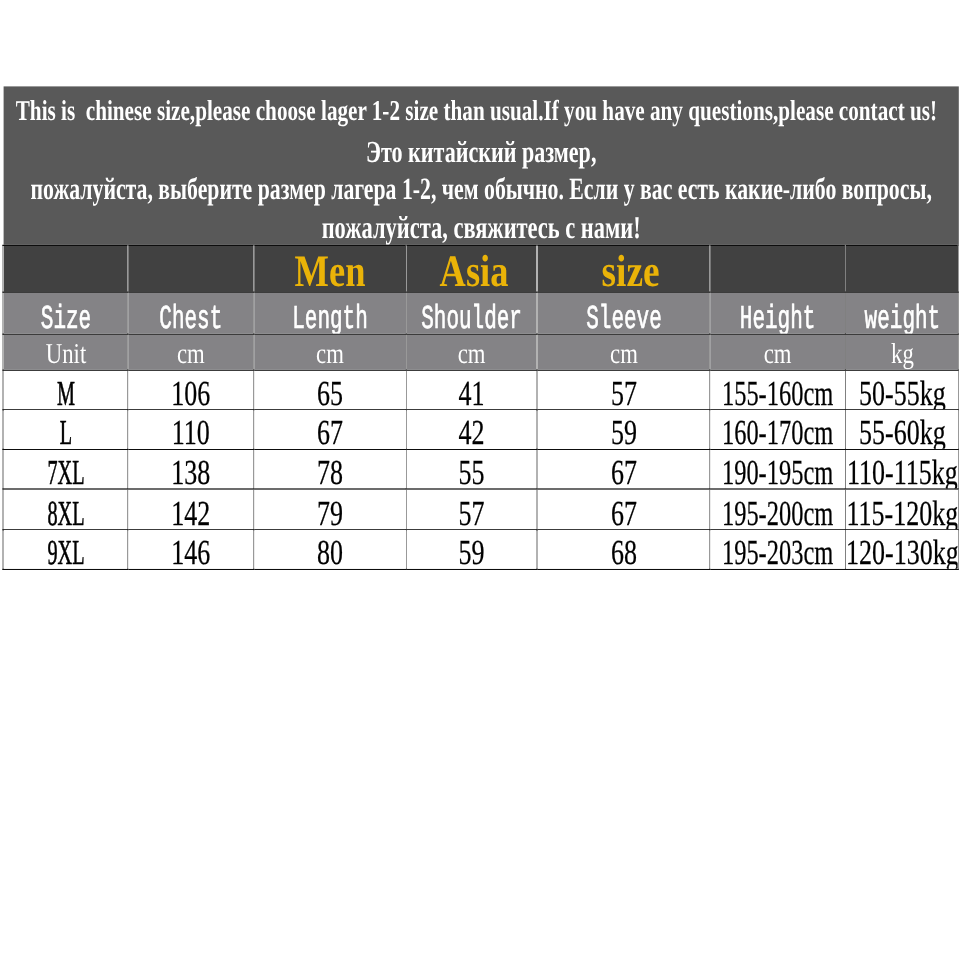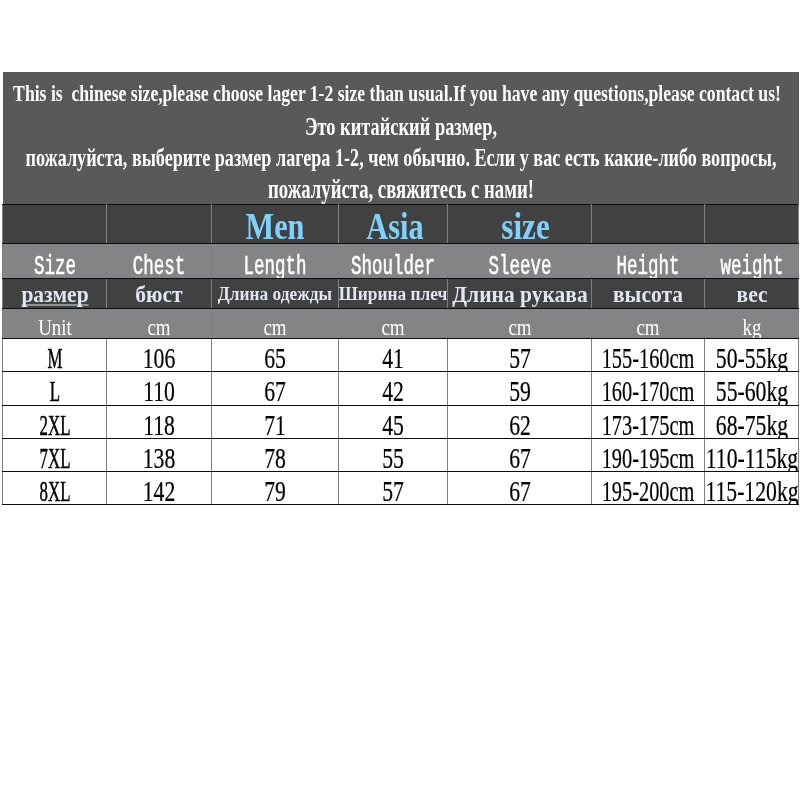--- a/index.html
+++ b/index.html
@@ -34,21 +34,21 @@
 
   table.sz td>span{position:absolute;left:50%;top:50%;}
 
   
   col.c0{width:104px}col.c1{width:105px}col.c2{width:127px}col.c3{width:109px}
   col.c4{width:144px}col.c5{width:113px}col.c6{width:94px}
 
   td>span{display:inline-block;white-space:pre;line-height:1;}
 
 
-  tr.r-title td{height:38.5px;background:#414141;color:#7dd3fc;
+  tr.r-title td{height:38.5px;background:#414141;color:#eab308;
                 font-family:"Liberation Serif",serif;font-weight:bold;font-size:37.5px;}
   tr.r-title td>span{transform:translate(-50%,-50%) translateY(3px) scaleX(0.81);}
   tr.r-title td:nth-child(4)>span{transform:translate(-50%,-50%) translateX(2px) translateY(3px) scaleX(0.81);}
   tr.r-title td:nth-child(5)>span{transform:translate(-50%,-50%) translateX(5.5px) translateY(3px) scaleX(0.83);}
   tr.r-en td{height:33.5px;background:#848386;color:#ffffff;
              font-family:"Liberation Mono",monospace;font-weight:normal;font-size:27.8px;
              -webkit-text-stroke:0.6px #ffffff;}
   tr.r-en td>span{transform:translate(-50%,-50%) translateY(6px) scaleX(0.629);}
   tr.r-ru td{height:29.5px;background:#414141;color:#dfe7f2;
              font-family:"Liberation Serif",serif;font-weight:bold;font-size:23px;}
@@ -129,43 +129,20 @@
           <td>
             <span>Sleeve</span>
           </td>
           <td>
             <span>Height</span>
           </td>
           <td>
             <span>weight</span>
           </td>
         </tr>
-        <tr class="r-ru">
-          <td>
-            <span class="u">размер</span>
-          </td>
-          <td>
-            <span>бюст</span>
-          </td>
-          <td>
-            <span class="small">Длина одежды</span>
-          </td>
-          <td>
-            <span class="small">Ширина плеч</span>
-          </td>
-          <td>
-            <span>Длина рукава</span>
-          </td>
-          <td>
-            <span>высота</span>
-          </td>
-          <td>
-            <span>вес</span>
-          </td>
-        </tr>
         <tr class="r-unit">
           <td>
             <span>Unit</span>
           </td>
           <td>
             <span>cm</span>
           </td>
           <td>
             <span>cm</span>
           </td>
@@ -223,43 +200,20 @@
           </td>
           <td>
             <span>160-170cm</span>
           </td>
           <td>
             <span>55-60kg</span>
           </td>
         </tr>
         <tr class="r-data">
           <td>
-            <span>2XL</span>
-          </td>
-          <td>
-            <span>118</span>
-          </td>
-          <td>
-            <span>71</span>
-          </td>
-          <td>
-            <span>45</span>
-          </td>
-          <td>
-            <span>62</span>
-          </td>
-          <td>
-            <span>173-175cm</span>
-          </td>
-          <td>
-            <span>68-75kg</span>
-          </td>
-        </tr>
-        <tr class="r-data">
-          <td>
             <span>7XL</span>
           </td>
           <td>
             <span>138</span>
           </td>
           <td>
             <span>78</span>
           </td>
           <td>
             <span>55</span>
@@ -288,18 +242,41 @@
             <span>57</span>
           </td>
           <td>
             <span>67</span>
           </td>
           <td>
             <span>195-200cm</span>
           </td>
           <td>
             <span>115-120kg</span>
+          </td>
+        </tr>
+        <tr class="r-data">
+          <td>
+            <span>9XL</span>
+          </td>
+          <td>
+            <span>146</span>
+          </td>
+          <td>
+            <span>80</span>
+          </td>
+          <td>
+            <span>59</span>
+          </td>
+          <td>
+            <span>68</span>
+          </td>
+          <td>
+            <span>195-203cm</span>
+          </td>
+          <td>
+            <span>120-130kg</span>
           </td>
         </tr>
       </tbody>
   </table>
 
 </div>
 
 </body></html>

